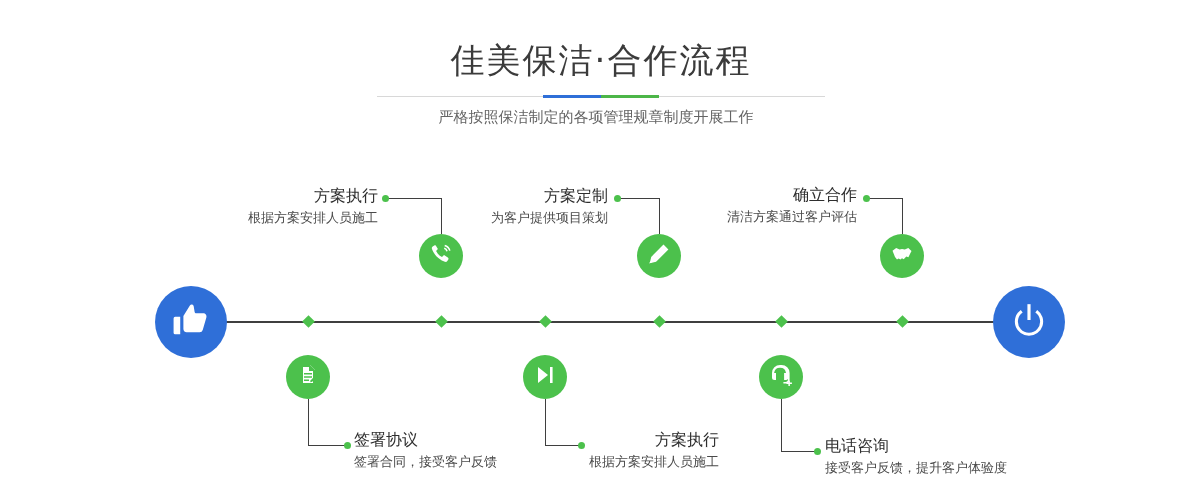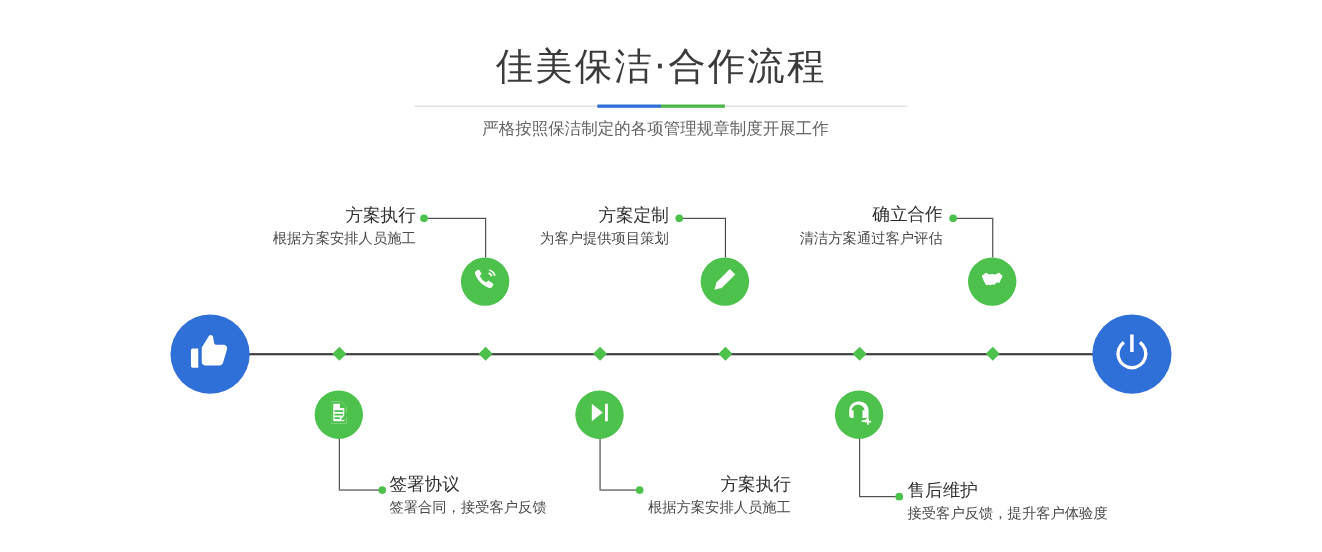--- a/index.html
+++ b/index.html
@@ -275,17 +275,17 @@
       <svg viewBox="0 0 24 24" aria-hidden="true">
         <path d="M11 2a8 8 0 0 0-8 8v4.5a2.5 2.5 0 0 0 2.5 2.5H7v-7H5.1A6 6 0 0 1 17 10h-1.9v7H17a2.5 2.5 0 0 0 2-1v.6c0 1.3-1.1 2.4-2.4 2.4h-2.2v1.6h2.2a4 4 0 0 0 4-4V10a8 8 0 0 0-8-8z"></path>
         <path d="M19.4 17.6h1.5v2h2v1.5h-2v2h-1.5v-2h-2v-1.5h2z"></path>
       </svg>
     </span>
   </div>
   <div class="vline" style="left:781px; top:399px; height:52px;"></div>
   <div class="hline" style="left:781px; top:451px; width:36px;"></div>
   <div class="dot" style="left:814px; top:448px;"></div>
   <div class="lbl below" style="left:825px; top:436px;">
-    <div class="ttl">售后维护</div>
+    <div class="ttl">电话咨询</div>
     <div class="desc">接受客户反馈，提升客户体验度</div>
   </div>
 
 </div>
 
 </body></html>

